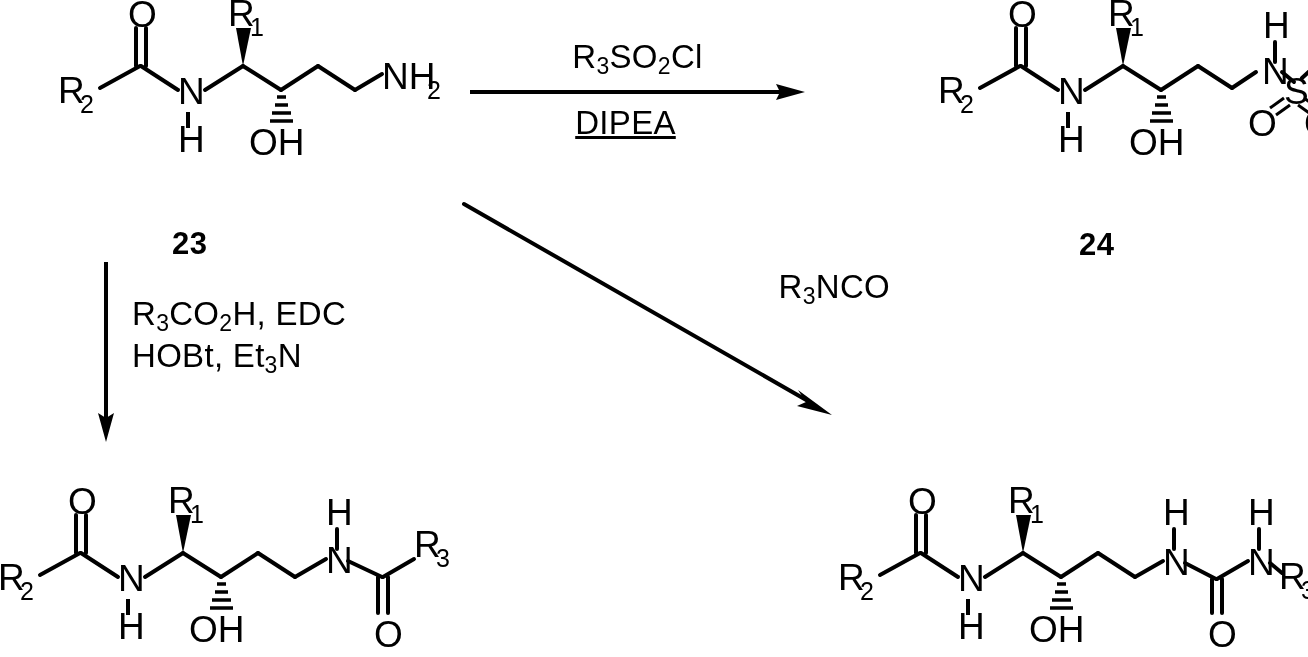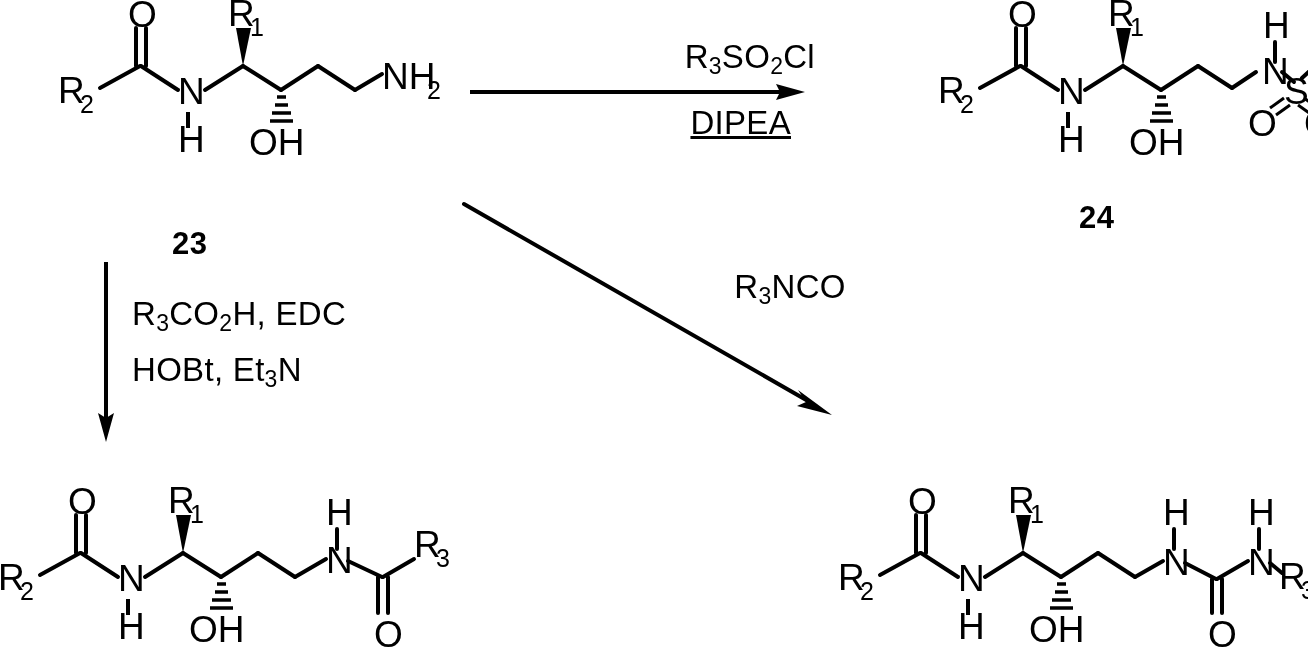--- a/index.html
+++ b/index.html
@@ -87,21 +87,21 @@
       <text class="atom" x="249" y="155">OH</text>
       <text class="atom" x="382" y="89">NH</text>
       <text class="sub" x="427" y="99">2</text>
 
       <line x1="188" y1="112" x2="188" y2="128" stroke="#000" stroke-width="4"></line>
     </svg>
   </div>
 
   <div class="cpd-label" style="left:172px; top:178px;margin-top:48px;">23</div>
 
-  <div class="reagent-block" style="left:460px; top:38px; width:355px;text-align:right;">
+  <div class="reagent-block" style="left:460px; top:38px; width:355px;">
     <div class="reagent-text">
       
       <span>R<span class="sb">3</span>SO<span class="sb">2</span>Cl</span>
     </div>
     <svg width="355" height="22" viewBox="0 0 355 22" style="margin:1px 0;">
       <line x1="10" y1="11" x2="320" y2="11" stroke="#000" stroke-width="4"></line>
       <polygon points="345,11 316,3 320,11 316,19" fill="#000"></polygon>
     </svg>
     <div class="reagent-text" style="margin-right:24px;text-decoration:underline;">
       <span>DIPEA</span>
@@ -156,48 +156,48 @@
       <text class="atom" x="382" y="84">N</text>
       <text class="atom" x="383" y="38">H</text>
       <text class="atom" x="404" y="104">S</text>
       <text class="atom" x="368" y="136">O</text>
       <text class="atom" x="424" y="136">O</text>
       <text class="atom" x="430" y="66">R</text>
       <text class="sub" x="452" y="76">3</text>
     </svg>
   </div>
 
-  <div class="cpd-label" style="left:1079px; top:200px;">24</div>
+  <div class="cpd-label" style="left:1079px; top:227px;">24</div>
 
   <div class="structure" style="left:85px; top:258px; width:44px; height:190px;">
     <svg width="44" height="190" viewBox="0 0 44 190">
       <line x1="21" y1="4" x2="21" y2="160" stroke="#000" stroke-width="4"></line>
       <polygon points="21,184 13,155 21,160 29,155" fill="#000"></polygon>
     </svg>
   </div>
 
   <div class="reagent-block" style="left:132px; top:295px; width:290px; text-align:left;">
     <div class="reagent-text">
       
       <span>R<span class="sb">3</span>CO<span class="sb">2</span>H, EDC</span>
     </div>
-    <div class="reagent-text" style="margin-top:14px;">
+    <div class="reagent-text" style="">
       
       <span>HOBt, Et<span class="sb">3</span>N</span>
     </div>
   </div>
 
   <div class="structure" style="left:450px; top:190px; width:400px; height:240px;">
     <svg width="400" height="240" viewBox="0 0 400 240">
       <line x1="14" y1="14" x2="358" y2="211" stroke="#000" stroke-width="4" stroke-linecap="round"></line>
       <polygon points="382,225 348,200 356,212 347,216" fill="#000"></polygon>
     </svg>
   </div>
 
-  <div class="reagent-block" style="left:690px; top:268px; width:200px; text-align:center;">
+  <div class="reagent-block" style="left:690px; top:268px; width:200px; text-align:right;">
     <div class="reagent-text">
       
       <span>R<span class="sb">3</span>NCO</span>
     </div>
   </div>
 
   <div class="structure" style="left:-10px; top:485px; width:470px; height:172px;">
     <svg width="470" height="172" viewBox="0 0 470 172">
       <g stroke="#000" stroke-width="4" fill="none" stroke-linecap="round">
         <line x1="50" y1="90" x2="90" y2="68"></line>

